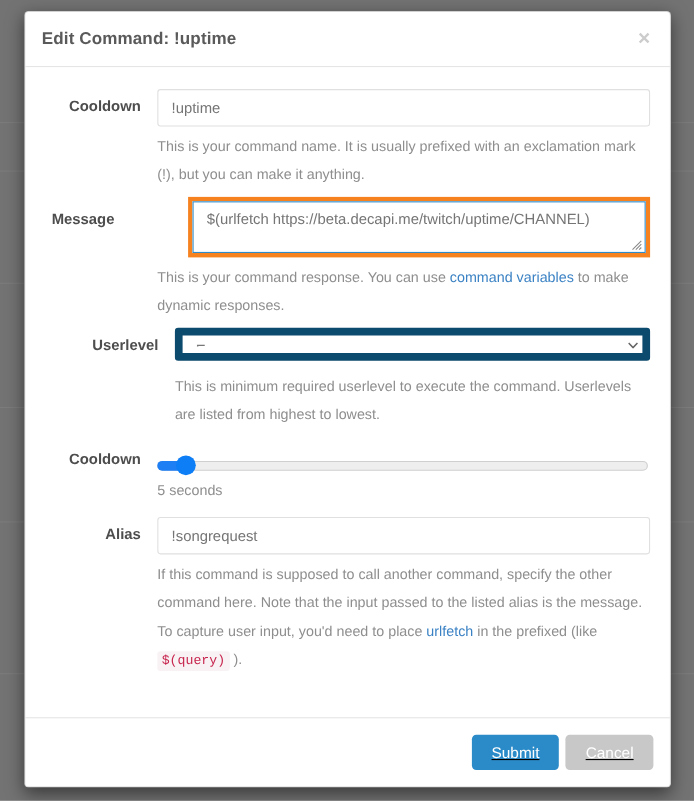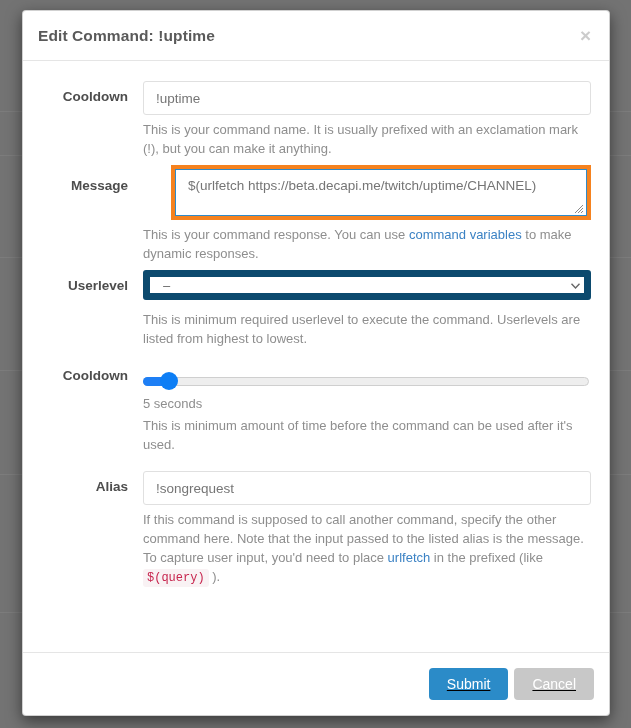--- a/index.html
+++ b/index.html
@@ -99,21 +99,21 @@
     border: 1px solid #e0e0e0;
     border-radius: 3px;
     background: #ffffff;
     font-family: "Liberation Sans", sans-serif;
     outline: none;
   }
 
   .help-text {
     font-size: 13px;
     color: #8e8e8e;
-    line-height: 19px;
+    line-height: 26px;
     margin-top: 5px;
     padding-right: 4px;
   }
   .help-text a, .inline-link {
     color: #3b82c4;
     text-decoration: none;
     cursor: pointer;
   }
   code.inline-code {
     font-family: "Liberation Mono", monospace;
@@ -254,35 +254,35 @@
 
     <div class="form-row">
       <div class="form-label">Cooldown</div>
       <div class="form-control-wrap">
         <input class="text-input" type="text" placeholder="!uptime" style="">
         <div class="help-text">This is your command name. It is usually prefixed with an exclamation mark (!), but you can make it anything.</div>
       </div>
     </div>
 
     <div class="form-row" style="margin-top:4px;">
-      <div class="form-label" style="padding-top:13px;">Message</div>
+      <div class="form-label" style="padding-top:13px;text-align:center;">Message</div>
       <div class="form-control-wrap">
         <div class="highlight-ring">
           <div class="ta-holder">
             <textarea class="msg-textarea" placeholder="$(urlfetch https://beta.decapi.me/twitch/uptime/CHANNEL)" style=""></textarea>
             <svg class="resize-grip" viewBox="0 0 11 11">
               <path d="M10 2 L2 10 M10 5 L5 10 M10 8 L8 10" stroke="#8a8a8a" stroke-width="1" fill="none"></path>
             </svg>
           </div>
         </div>
         <div class="help-text"><span>This is your command response. You can use </span><a class="inline-link">command variables</a><span> to make dynamic responses.</span></div>
       </div>
     </div>
 
-    <div class="form-row" style="margin-top:5px;">
+    <div class="form-row" style="margin-top:5px;margin-left:16px;">
       <div class="form-label">Userlevel</div>
       <div class="form-control-wrap">
         <div class="select-wrap">
           <select class="select-box">
             <option>Everyone</option>
           </select>
           <svg class="chev" viewBox="0 0 9 6">
             <path d="M0.5 0.8 L4.5 5 L8.5 0.8" stroke="#666666" stroke-width="1.4" fill="none"></path>
           </svg>
         </div>
@@ -292,21 +292,20 @@
 
     <div class="form-row" style="margin-top:16px;">
       <div class="form-label" style="padding-top:4px;">Cooldown</div>
       <div class="form-control-wrap">
         <div class="slider-wrap">
           <div class="slider-track"></div>
           <div class="slider-fill"></div>
           <div class="slider-thumb"></div>
         </div>
         <div class="slider-value">5 seconds</div>
-        <div class="help-text">This is minimum amount of time before the command can be used after it's used.</div>
       </div>
     </div>
 
     <div class="form-row" style="margin-top:17px;">
       <div class="form-label">Alias</div>
       <div class="form-control-wrap">
         <input class="text-input" type="text" placeholder="!songrequest" style="">
         <div class="help-text"><span>If this command is supposed to call another command, specify the other command here. Note that the input passed to the listed alias is the message. To capture user input, you'd need to place </span><a class="inline-link">urlfetch</a><span> in the prefixed (like </span><code class="inline-code">$(query)</code><span> ).</span></div>
       </div>
     </div>

